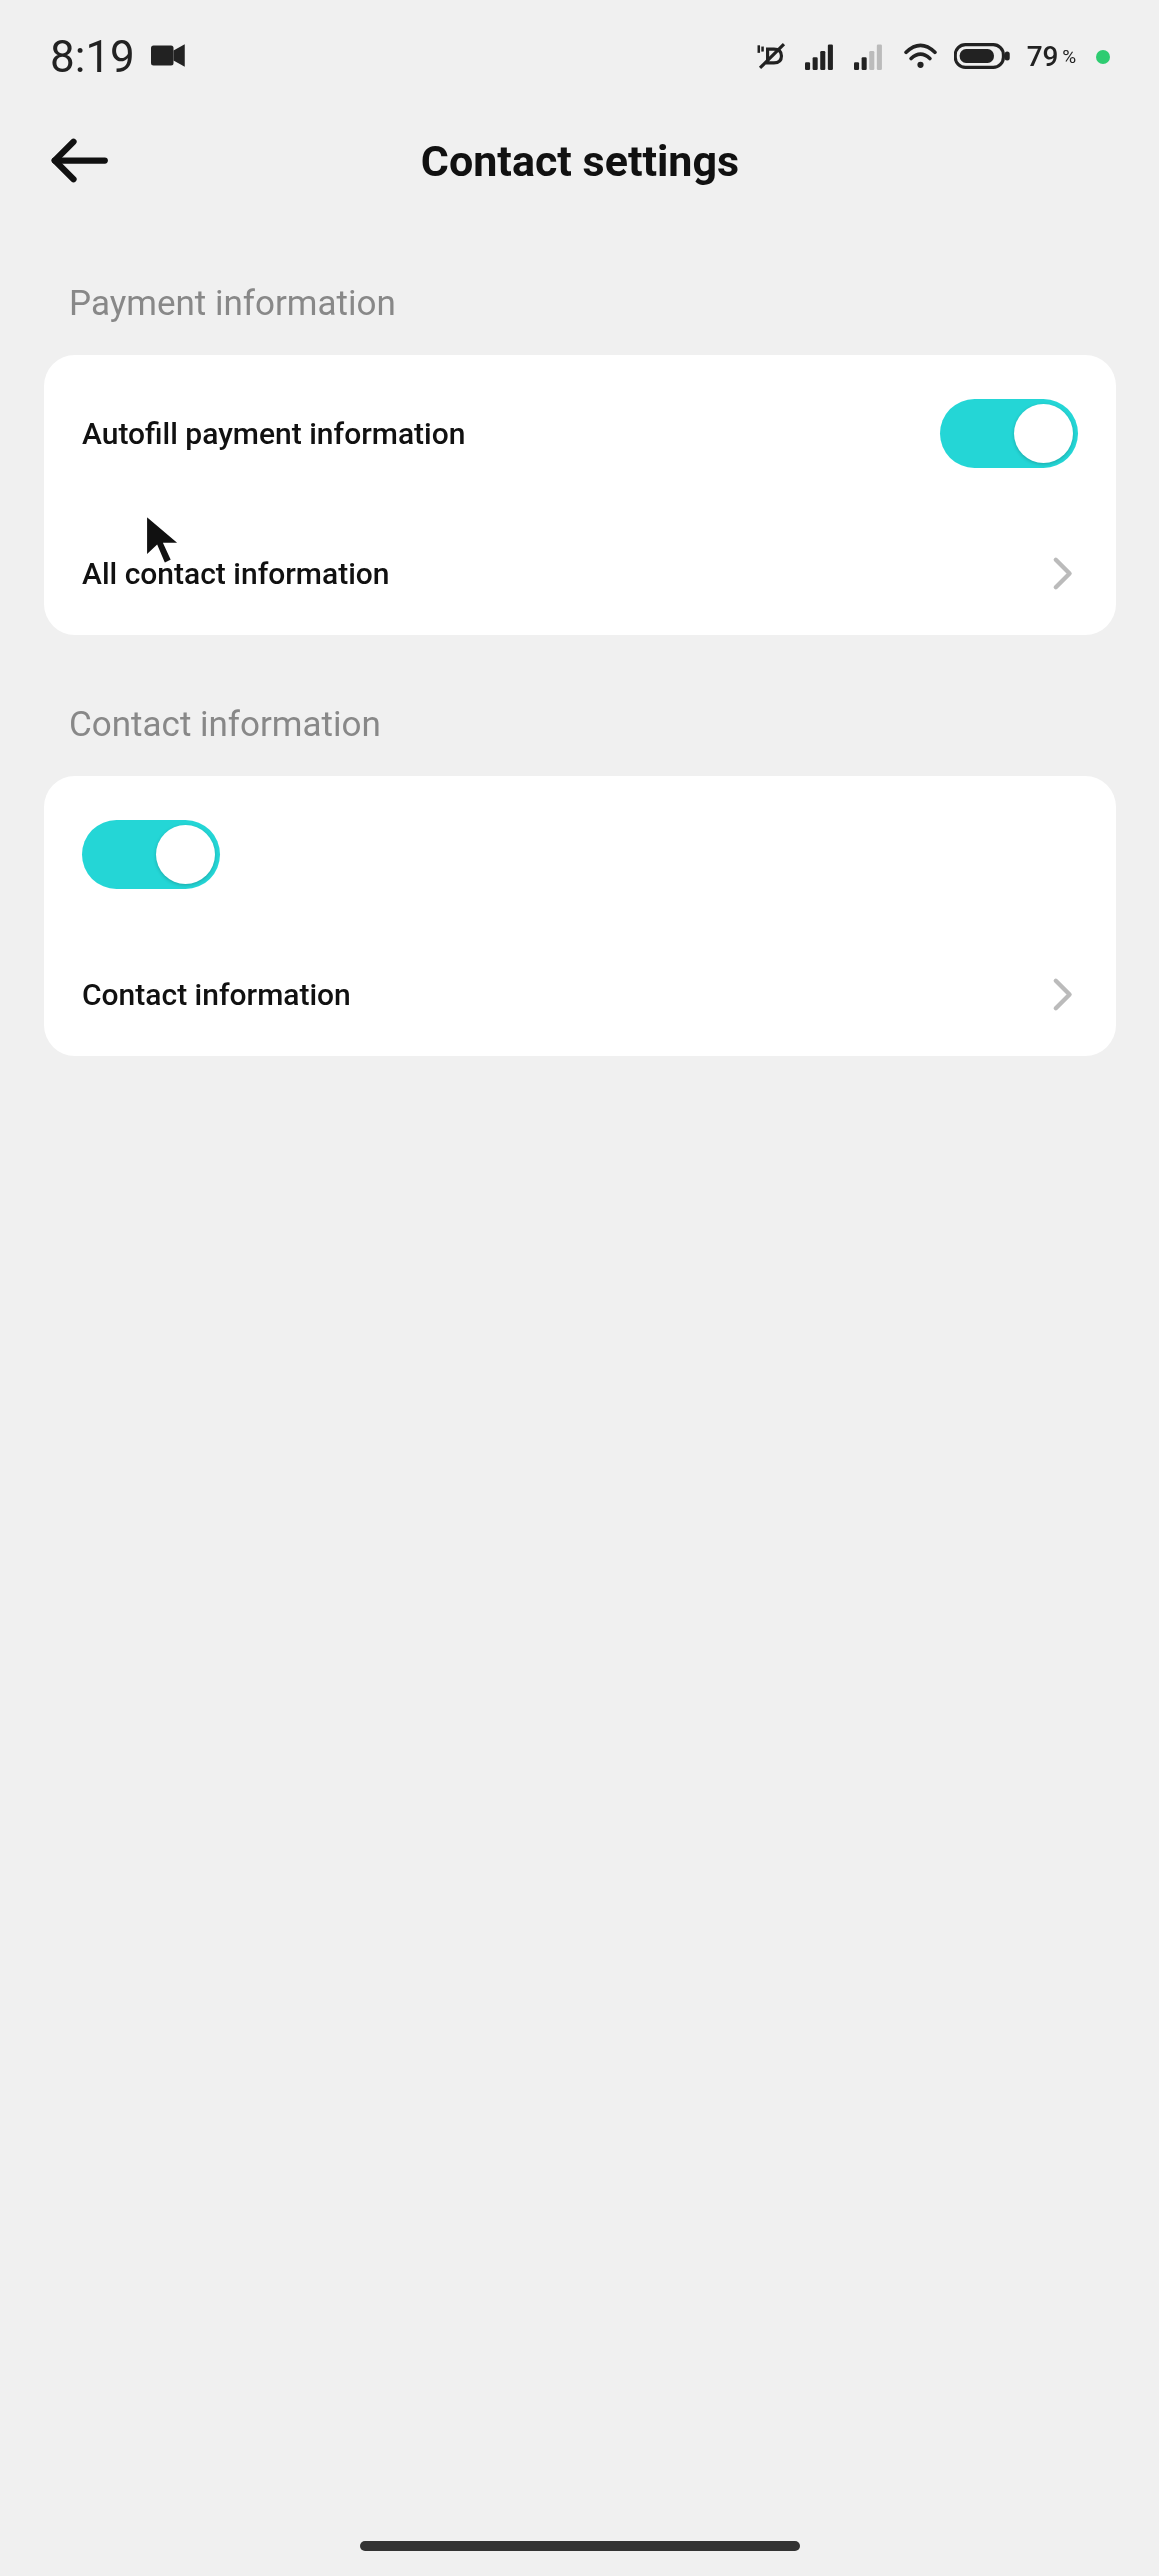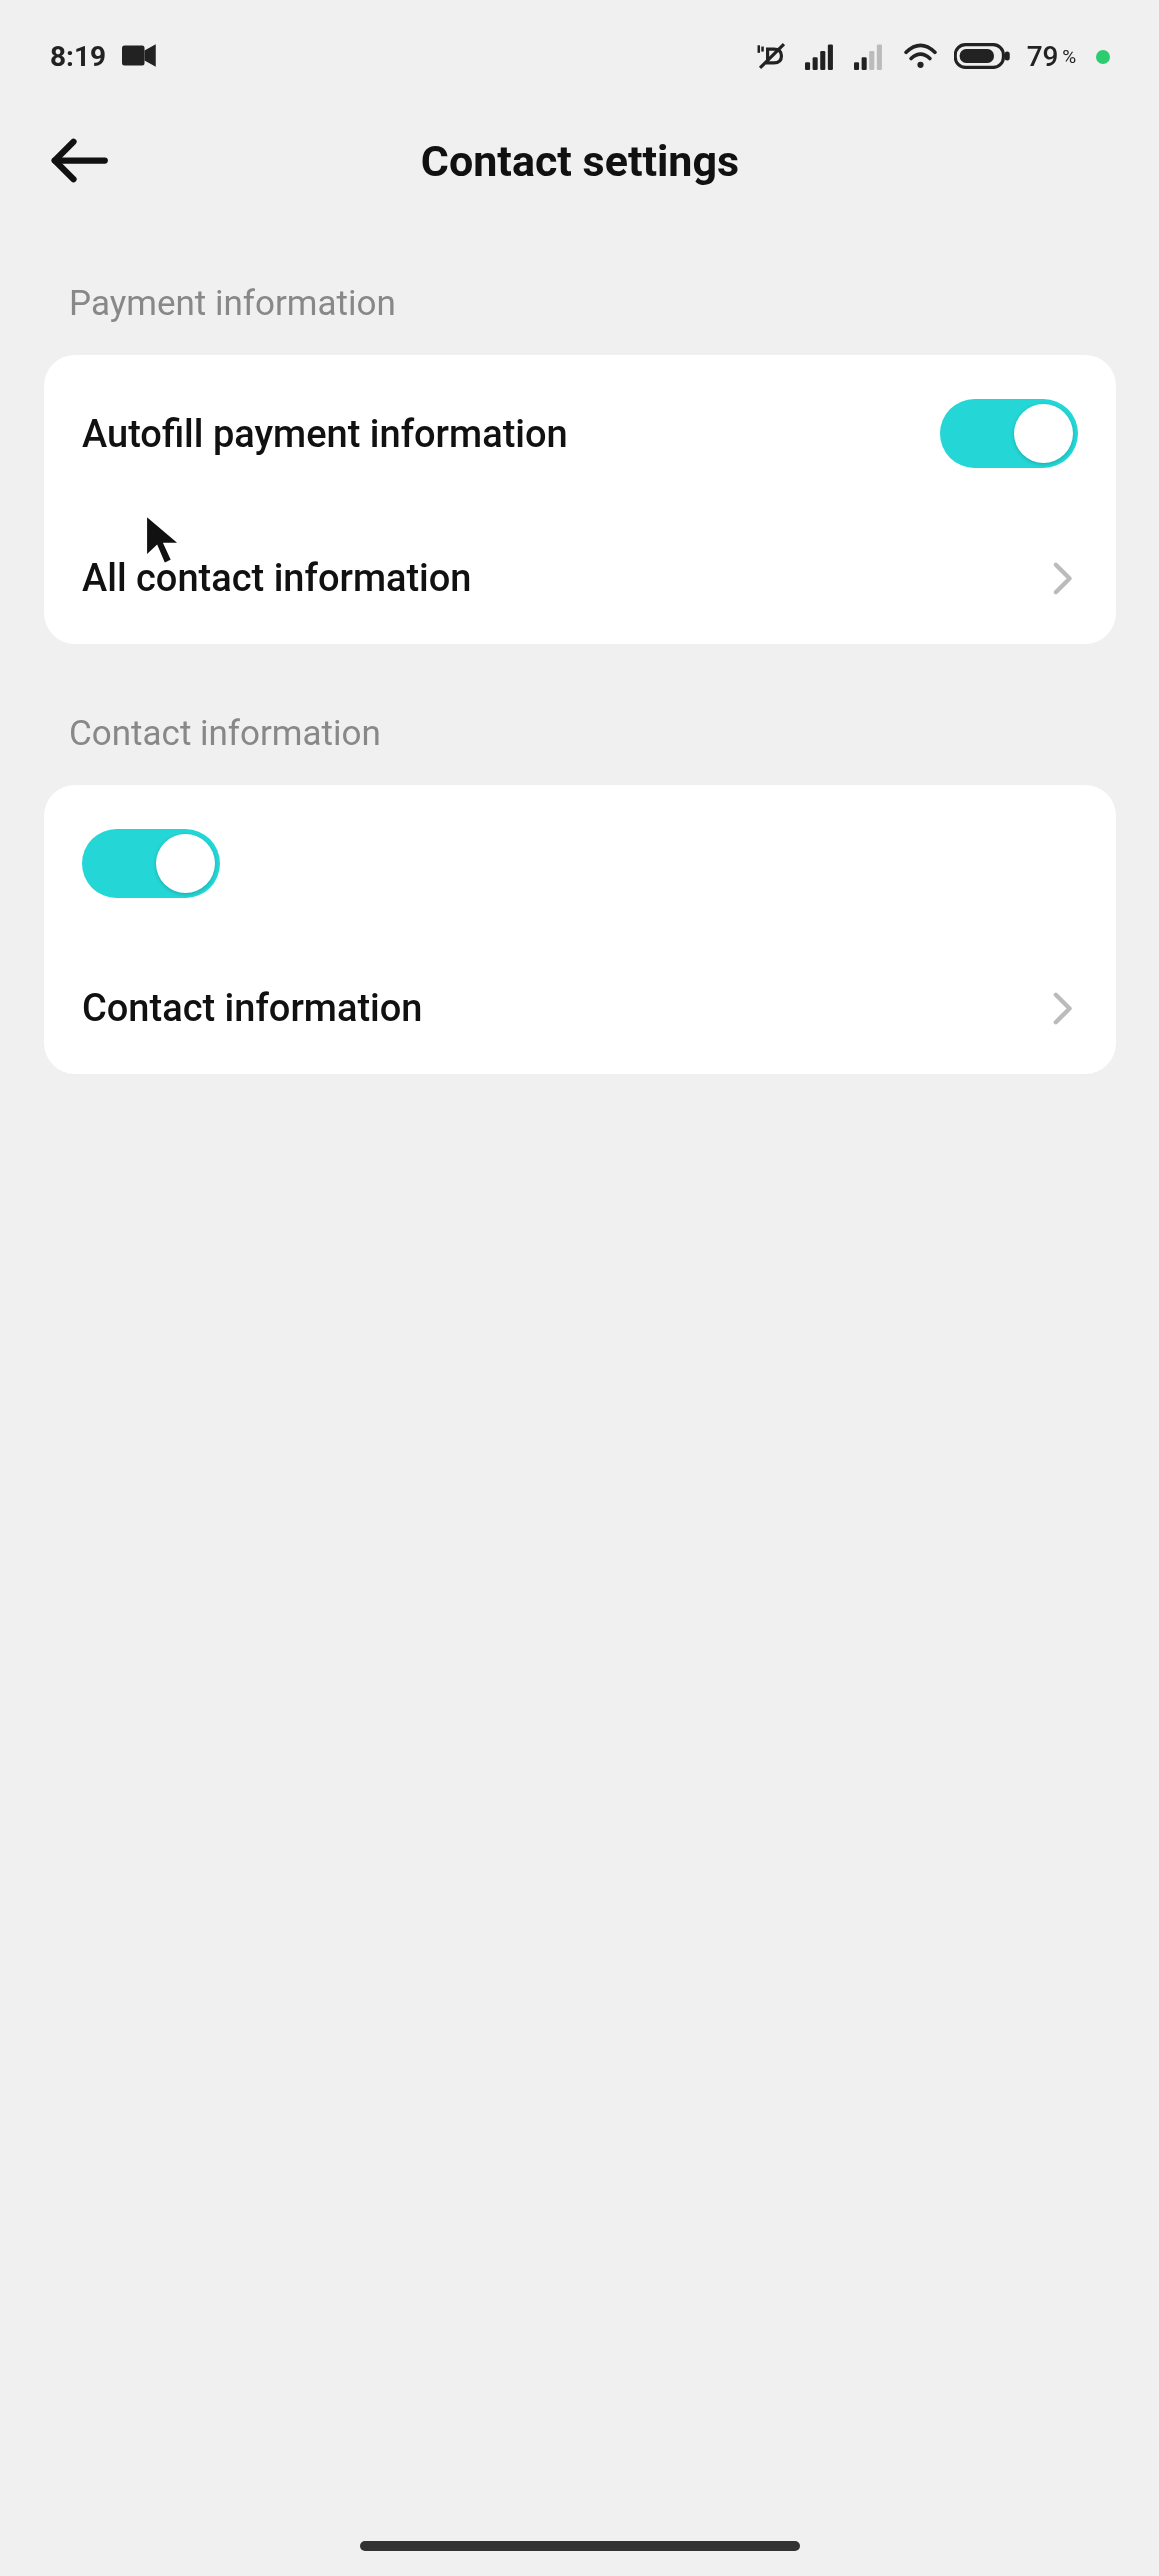--- a/index.html
+++ b/index.html
@@ -19,22 +19,22 @@
     justify-content: space-between;
     padding: 31px 50px 25px 50px;
     height: 107px;
   }
   .status-left {
     display: flex;
     align-items: center;
     gap: 16.4px;
   }
   .status-time {
-    font-size: 28px;
-    font-weight: 700;
+    font-size: 44px;
+    font-weight: 400;
     color: #222;
   }
   .status-right {
     display: flex;
     align-items: center;
     gap: 16px;
   }
   .battery-wrap {
     display: flex;
     align-items: center;
@@ -96,21 +96,21 @@
     overflow: hidden;
   }
   .row {
     display: flex;
     align-items: center;
     justify-content: space-between;
     padding: 44px 38px;
     cursor: pointer;
   }
   .row-label {
-    font-size: 38px;
+    font-size: 30px;
     color: #111;
     font-weight: 500;
   }
 
   
   .toggle {
     width: 138px;
     height: 69px;
     border-radius: 38px;
     position: relative;

